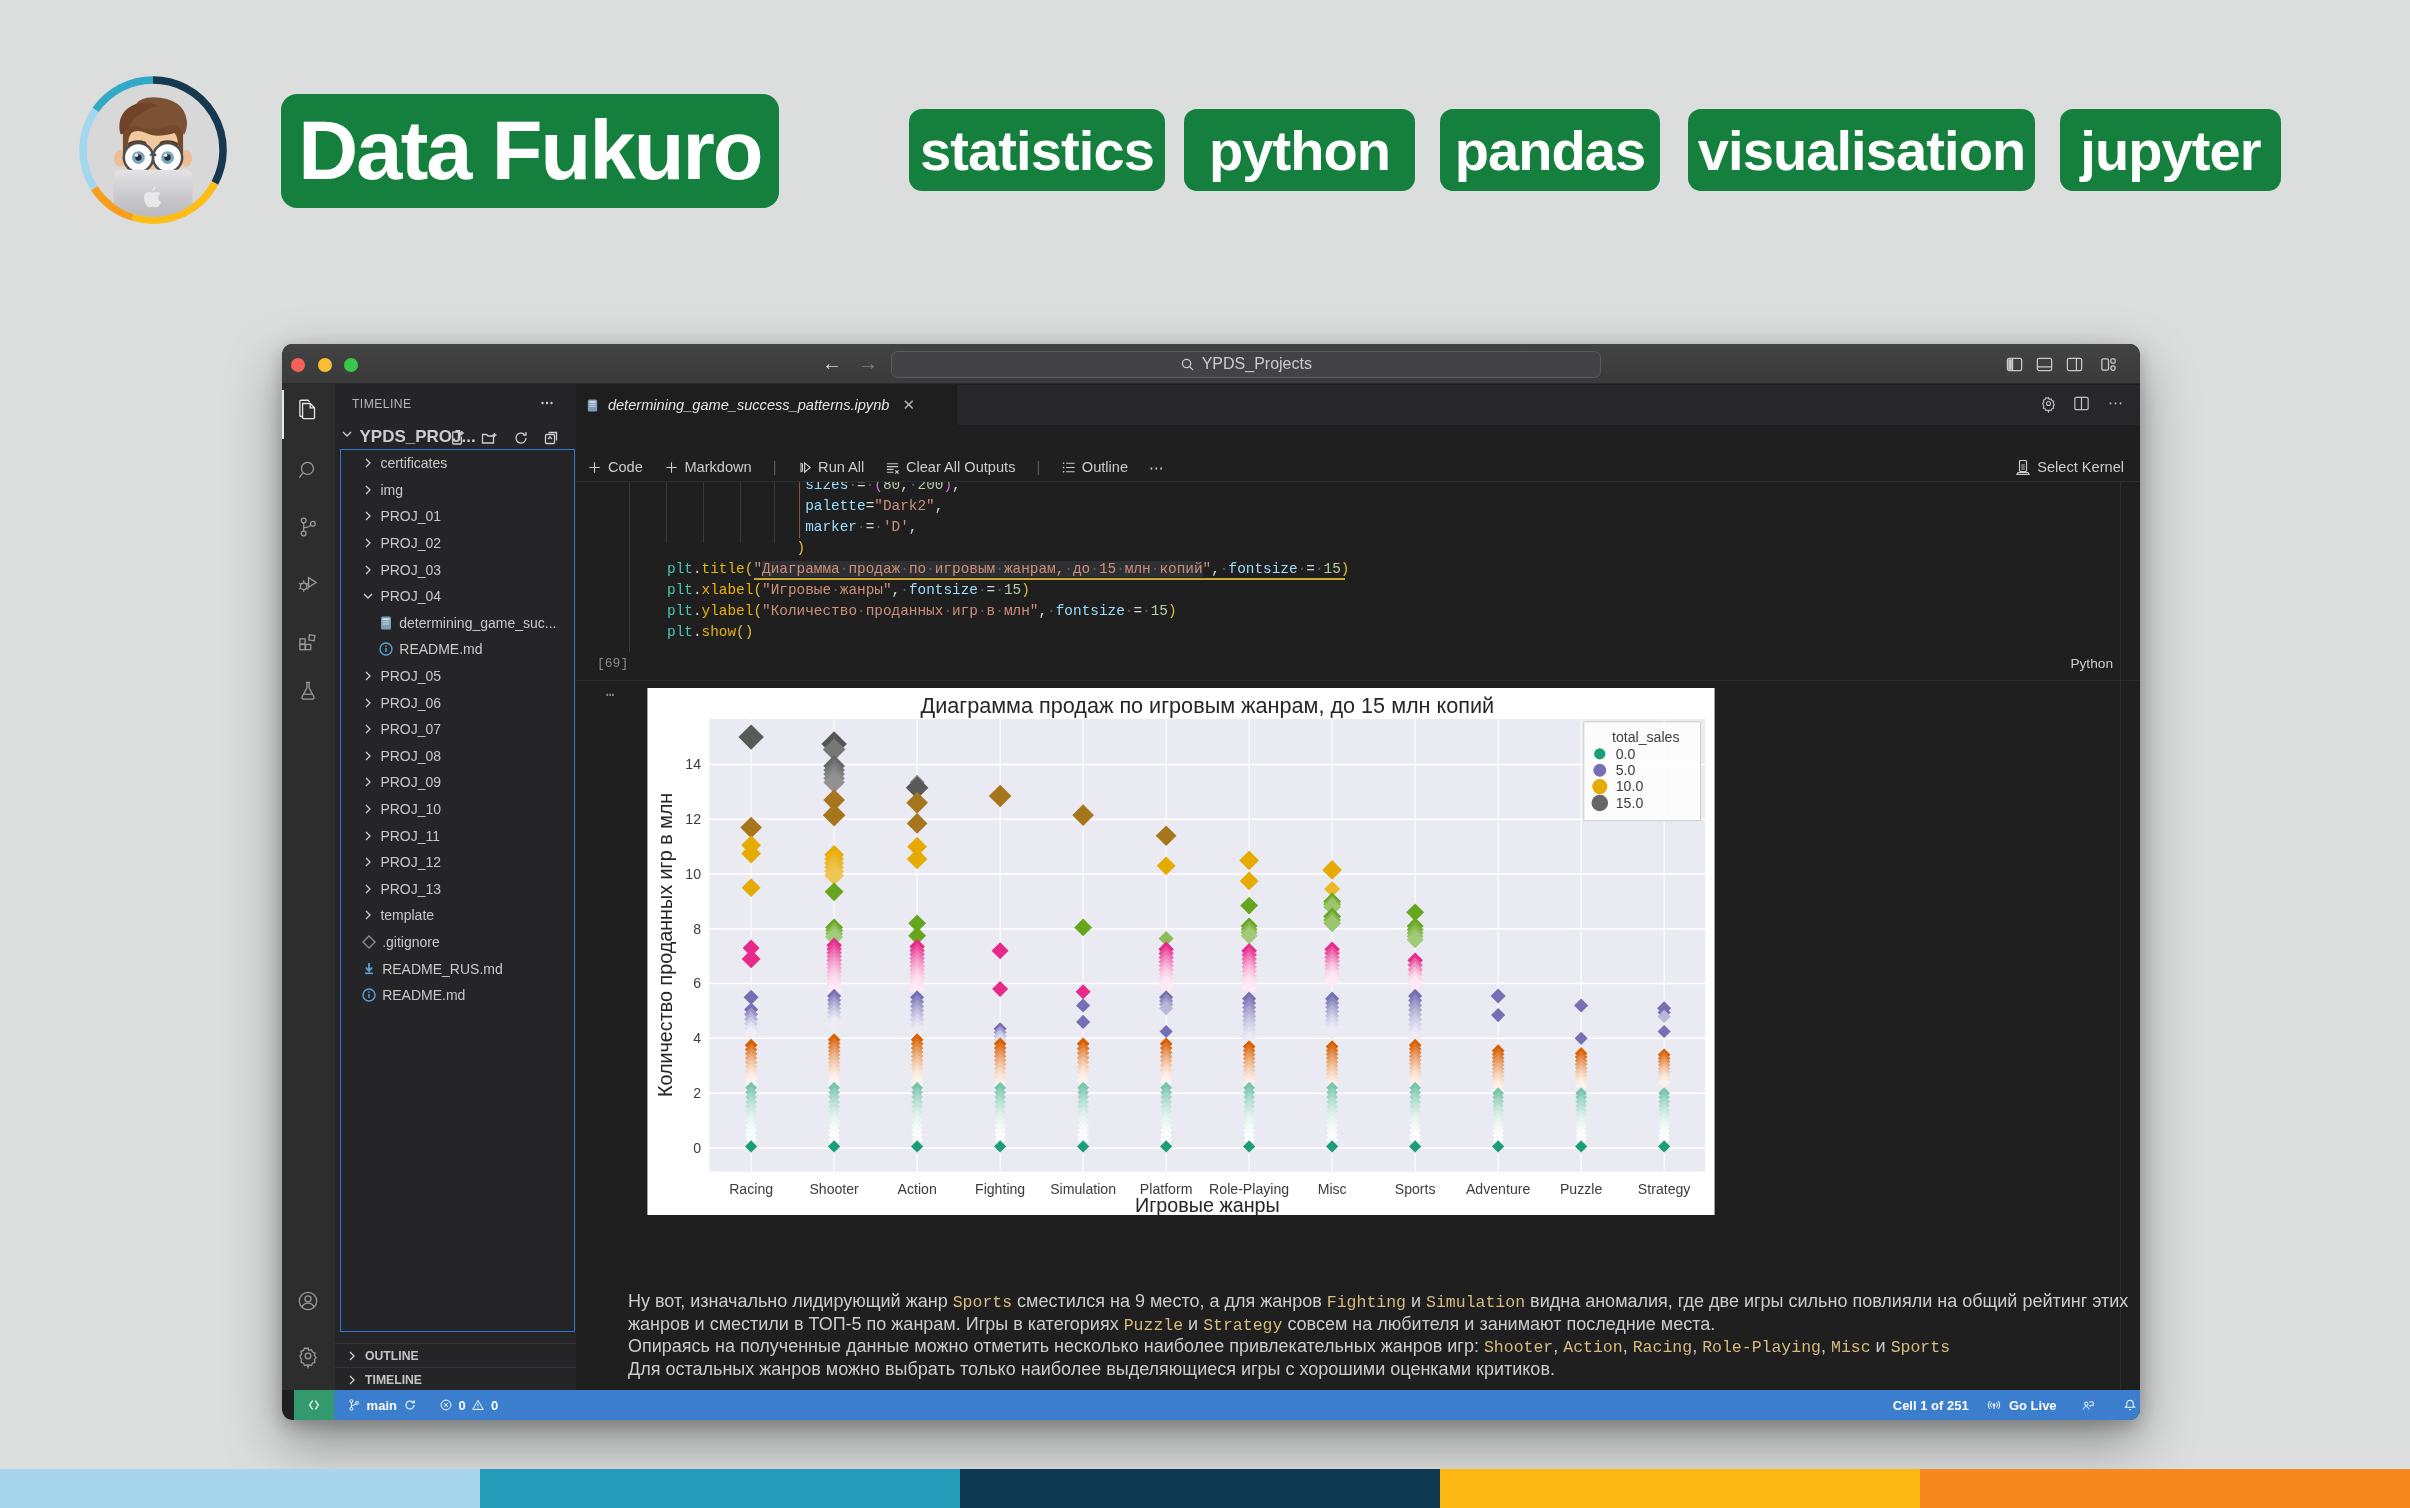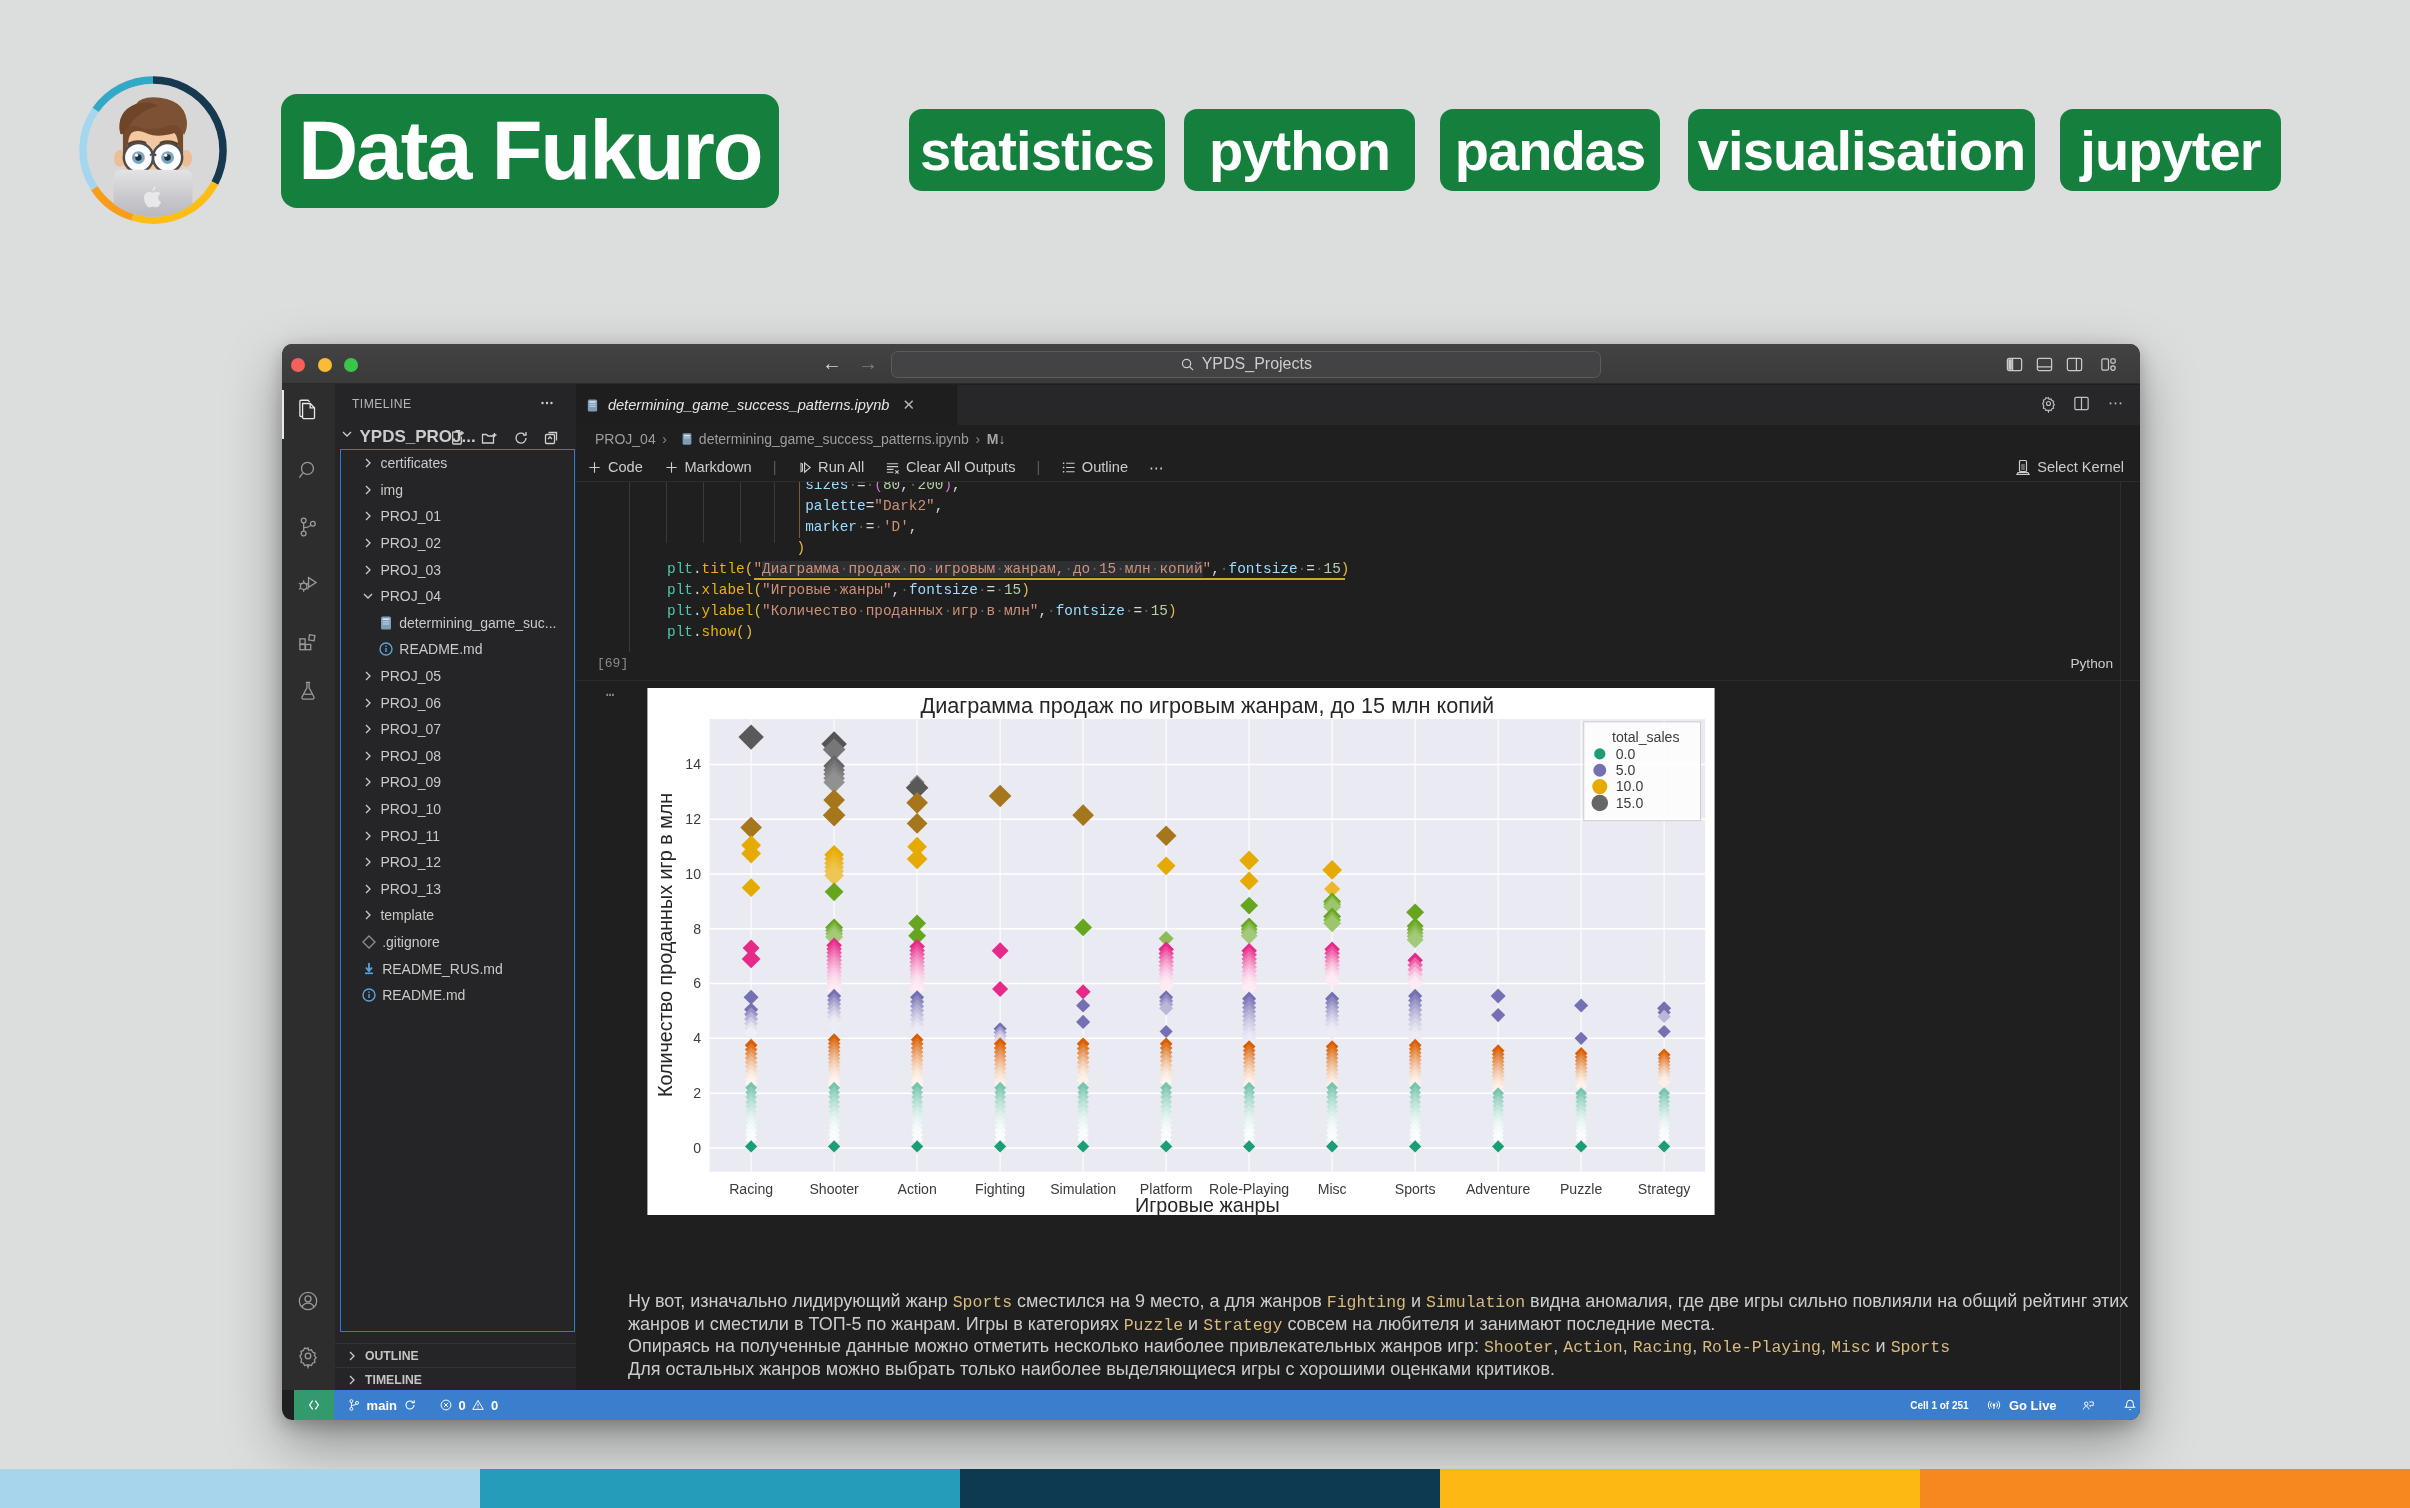--- a/index.html
+++ b/index.html
@@ -171,25 +171,20 @@
     <div class="ticon" style="right:82px;top:9.4px;color:#c0c0c0"><svg class="tic" viewBox="0 0 20 20">
           <circle cx="10" cy="10" r="2.1" stroke="currentColor" stroke-width="1.2" fill="none"></circle>
           <path d="M10 3.8l.7 1.9 2-.5.8 1.8 1.9.8-.5 2 1.3 1.5-1.3 1.5.5 2-1.9.8-.8 1.8-2-.5-.7 1.9-.7-1.9-2 .5-.8-1.8-1.9-.8.5-2L3.8 10l1.3-1.5-.5-2 1.9-.8.8-1.8 2 .5z" stroke="currentColor" stroke-width="1.2" fill="none"></path>
         </svg></div>
     <div class="ticon" style="right:49px;top:9.4px;color:#c0c0c0"><svg class="tic" viewBox="0 0 20 20">
           <rect x="3" y="3.5" width="14" height="13" rx="1.5" fill="none" stroke="currentColor" stroke-width="1.3"></rect>
           <path d="M10 3.5v13" stroke="currentColor" stroke-width="1.3"></path>
         </svg></div>
     <div class="ticon" style="right:16px;top:9.4px;color:#c0c0c0;font-size:15px;letter-spacing:0.9px">⋯</div>
   </div>
-  <div id="crumbs">PROJ_04<span class="bsep">›</span><svg style="width:14px;height:14px;vertical-align:-2.4px;margin:0 4.7px 0 6.6px" viewBox="0 0 16 16">
-        <rect x="3" y="1.5" width="10" height="13" rx="1.6" fill="#7d9cb6"></rect>
-        <rect x="4.6" y="3.4" width="6.8" height="1.6" fill="#dce6ee"></rect>
-        <rect x="4.6" y="6.2" width="6.8" height="1.2" fill="#b9cdde"></rect>
-      </svg>determining_game_success_patterns.ipynb<span class="bsep">›</span><b style="color:#a5a5a5">M↓</b></div>
   <div id="codewrap">
     <div class="guide" style="left:53px;top:11.3px;height:170px"></div>
     <div class="guide" style="left:90px;top:11.3px;height:61px"></div>
     <div class="guide" style="left:127px;top:11.3px;height:61px"></div>
     <div class="guide" style="left:164px;top:11.3px;height:61px"></div>
     <div class="guide" style="left:198px;top:11.3px;height:61px"></div>
     <div class="guide" style="left:223px;top:11.3px;height:56px;background:#6e6033"></div>
     <div id="code" style="top:3.6px"><div class="cl">&nbsp;&nbsp;&nbsp;&nbsp;&nbsp;&nbsp;&nbsp;&nbsp;&nbsp;&nbsp;&nbsp;&nbsp;&nbsp;&nbsp;&nbsp;&nbsp;<span class="v">sizes</span><span class="w"><span class="ws">·</span>=<span class="ws">·</span></span><span class="pk">(</span><span class="n">80</span><span class="w">,</span><span class="ws">·</span><span class="n">200</span><span class="pk">)</span><span class="w">,</span></div><div class="cl">&nbsp;&nbsp;&nbsp;&nbsp;&nbsp;&nbsp;&nbsp;&nbsp;&nbsp;&nbsp;&nbsp;&nbsp;&nbsp;&nbsp;&nbsp;&nbsp;<span class="v">palette</span><span class="w">=</span><span class="s">"Dark2"</span><span class="w">,</span></div><div class="cl">&nbsp;&nbsp;&nbsp;&nbsp;&nbsp;&nbsp;&nbsp;&nbsp;&nbsp;&nbsp;&nbsp;&nbsp;&nbsp;&nbsp;&nbsp;&nbsp;<span class="v">marker</span><span class="w"><span class="ws">·</span>=<span class="ws">·</span></span><span class="s">'D'</span><span class="w">,</span></div><div class="cl">&nbsp;&nbsp;&nbsp;&nbsp;&nbsp;&nbsp;&nbsp;&nbsp;&nbsp;&nbsp;&nbsp;&nbsp;&nbsp;&nbsp;&nbsp;<span class="g">)</span></div><div class="cl"><span class="t">plt</span><span class="w">.</span><span class="f">title</span><span class="g">(</span><span class="s">"<span class="hl">Диаграмма<span class="ws">·</span>продаж<span class="ws">·</span>по<span class="ws">·</span>игровым<span class="ws">·</span>жанрам,<span class="ws">·</span>до<span class="ws">·</span>15<span class="ws">·</span>млн<span class="ws">·</span>копий</span>"</span><span class="w">,</span><span class="ws">·</span><span class="v">fontsize</span><span class="w"><span class="ws">·</span>=<span class="ws">·</span></span><span class="n">15</span><span class="g">)</span></div><div class="cl"><span class="t">plt</span><span class="w">.</span><span class="f">xlabel</span><span class="g">(</span><span class="s">"Игровые<span class="ws">·</span>жанры"</span><span class="w">,</span><span class="ws">·</span><span class="v">fontsize</span><span class="w"><span class="ws">·</span>=<span class="ws">·</span></span><span class="n">15</span><span class="g">)</span></div><div class="cl"><span class="t">plt</span><span class="w">.</span><span class="f">ylabel</span><span class="g">(</span><span class="s">"Количество<span class="ws">·</span>проданных<span class="ws">·</span>игр<span class="ws">·</span>в<span class="ws">·</span>млн"</span><span class="w">,</span><span class="ws">·</span><span class="v">fontsize</span><span class="w"><span class="ws">·</span>=<span class="ws">·</span></span><span class="n">15</span><span class="g">)</span></div><div class="cl"><span class="t">plt</span><span class="w">.</span><span class="f">show</span><span class="g">()</span></div></div>
     <div id="underline"></div>
     <div id="cellno">[69]</div>
@@ -1009,21 +1004,21 @@
           <path d="M5.8 5.8l4.4 4.4M10.2 5.8l-4.4 4.4" stroke="#fff" stroke-width="1.1"></path>
         </svg>
         <b style="font-size:13px">0</b>
         <svg class="sic" viewBox="0 0 16 16">
           <path d="M8 2.8L14 13H2z" stroke="#fff" stroke-width="1.1" fill="none"></path>
           <path d="M8 6.5v3M8 10.8v1.2" stroke="#fff" stroke-width="1.1"></path>
         </svg>
         <b style="font-size:13px">0</b>
       </div>
     <div id="sbright">
-        <b style="font-size:10px">Cell 1 of 251</b>
+        <b style="font-size:13px">Cell 1 of 251</b>
         <span style="width:3.8px"></span>
         <svg class="sic" viewBox="0 0 16 16">
           <circle cx="8" cy="8" r="1.6" fill="#fff"></circle>
           <path d="M5.2 10.8a4 4 0 0 1 0-5.6M10.8 5.2a4 4 0 0 1 0 5.6" stroke="#fff" stroke-width="1.1" fill="none"></path>
           <path d="M3.4 12.6a6.5 6.5 0 0 1 0-9.2M12.6 3.4a6.5 6.5 0 0 1 0 9.2" stroke="#fff" stroke-width="1.1" fill="none"></path>
           <rect x="7.4" y="8.6" width="1.2" height="4" fill="#fff"></rect>
         </svg>
         <b style="font-size:13px">Go Live</b>
         <span style="width:9.4px"></span>
         <svg class="sic" viewBox="0 0 16 16">

